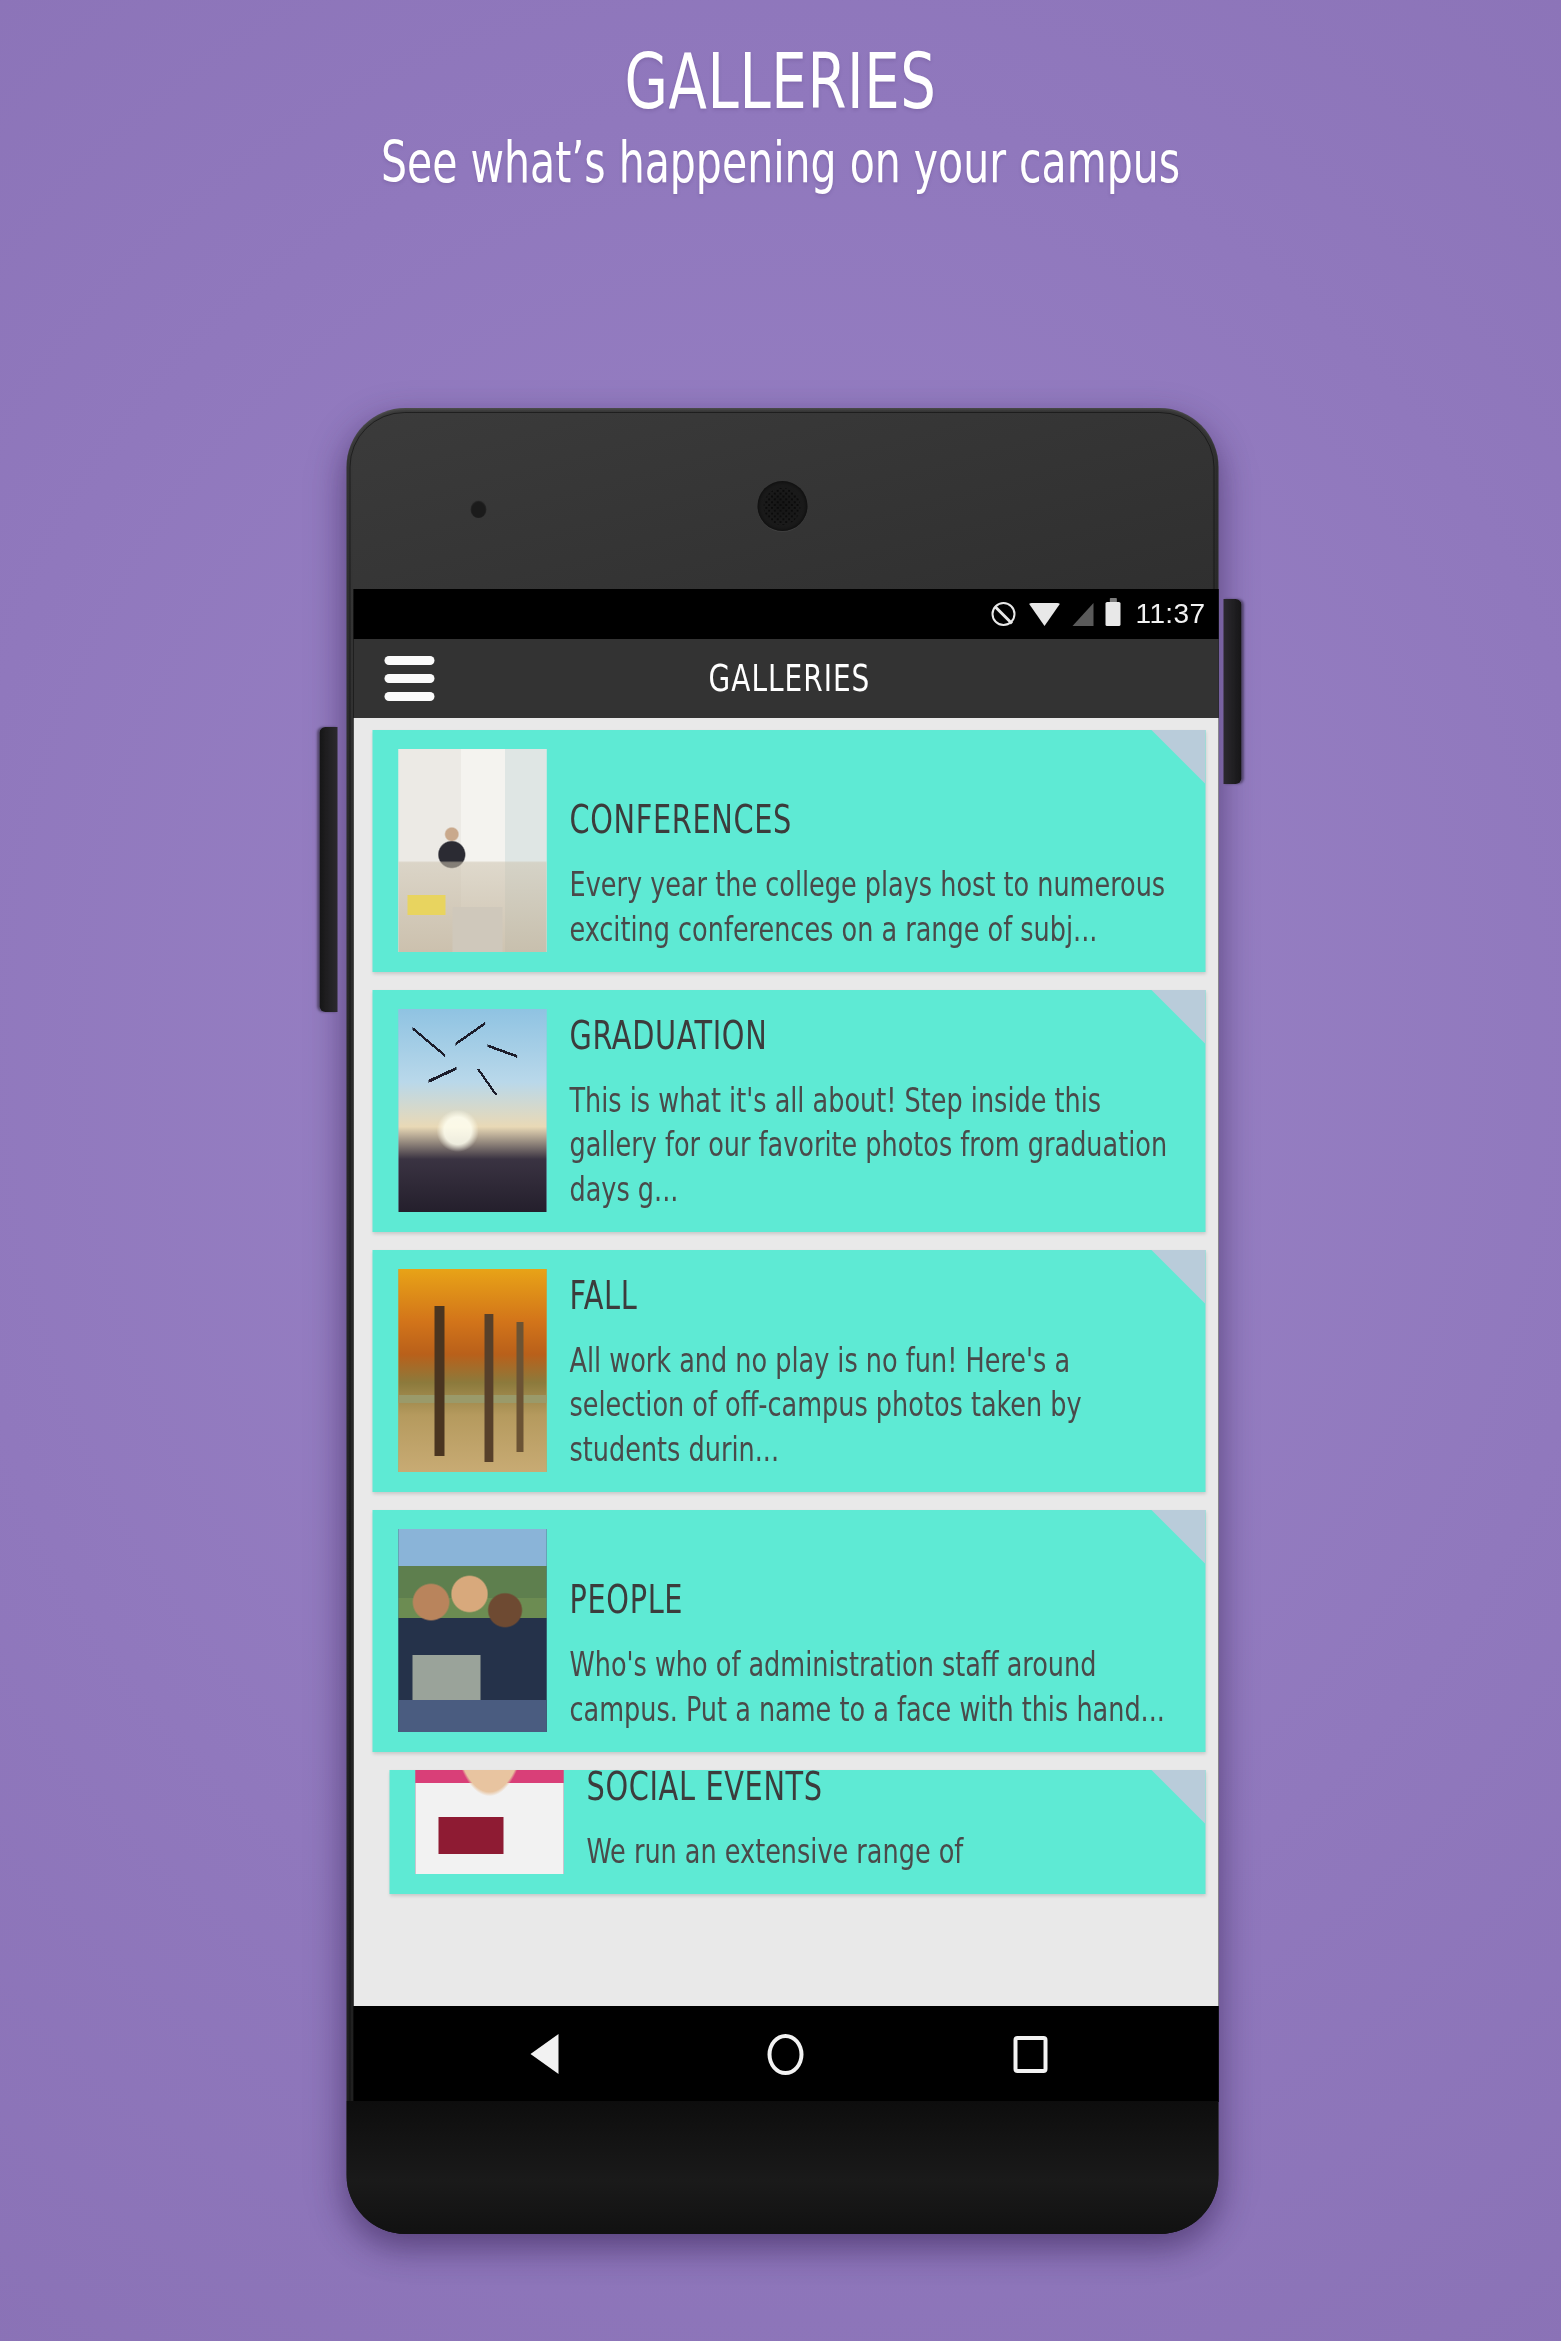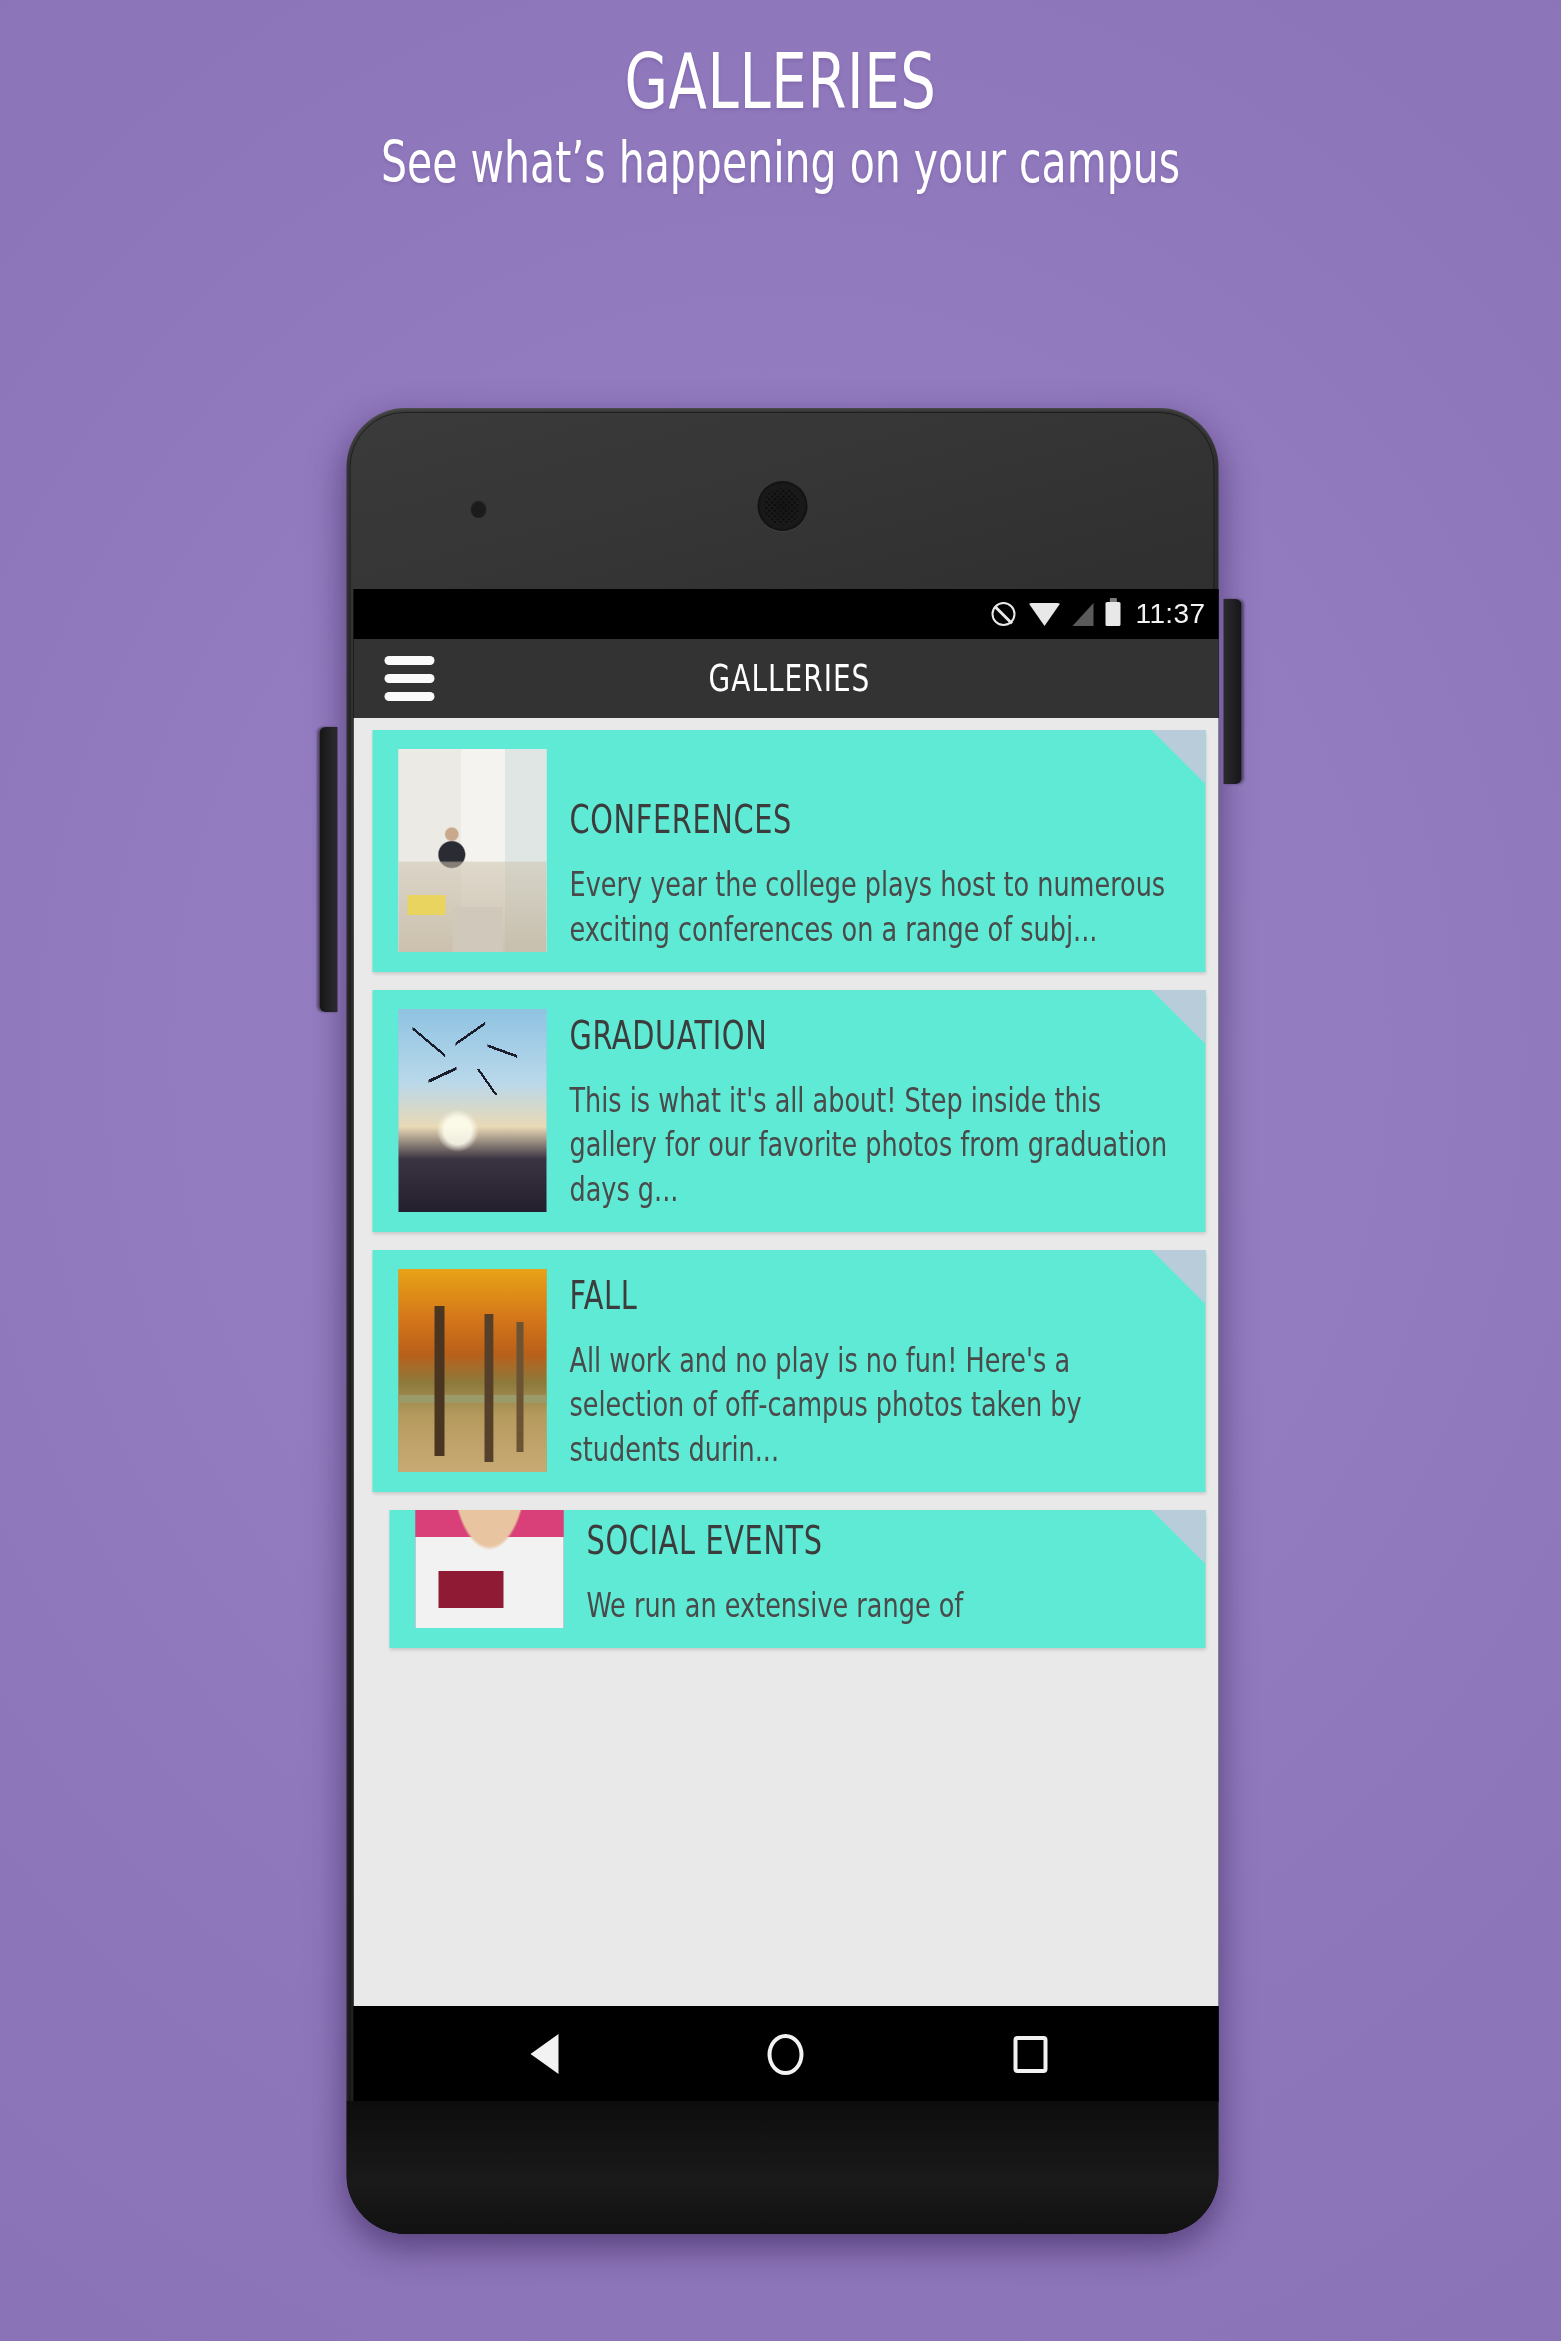--- a/index.html
+++ b/index.html
@@ -364,21 +364,21 @@
   }
   .thumb-social::after {
     content:"";
     display:block; width:100%; height:100%;
     background:
       radial-gradient(ellipse at 50% 22%, #e8c4a0 0 34%, transparent 36%),
       radial-gradient(ellipse at 50% 14%, #c98d8d 0 12%, transparent 14%),
       linear-gradient(to bottom, transparent 0 72%, #8e1b33 72% 90%, transparent 90%) 28% 0/44% 100% no-repeat;
   }
 
-  .card-partial { height: 138px; margin-left: 36px; }
+  .card-partial { height: 124px; margin-left: 36px; }
   .card-partial .card-thumb { height: 203px; }
 
   
   .navbar {
     height: 96px;
     background: #000;
     display: flex;
     align-items: center;
     justify-content: space-around;
     padding: 0 73px;
@@ -478,20 +478,28 @@
 
         <div class="card">
           <div class="card-corner"></div>
           <div class="card-thumb thumb-fall"></div>
           <div class="card-text">
             <div class="card-title">FALL</div>
             <div class="card-desc">All work and no play is no fun! Here's a selection of off-campus photos taken by students durin...</div>
           </div>
         </div>
 
+        <div class="card">
+          <div class="card-corner"></div>
+          <div class="card-thumb thumb-people"></div>
+          <div class="card-text">
+            <div class="card-title">PEOPLE</div>
+            <div class="card-desc">Who's who of administration staff around campus.  Put a name to a face with this hand...</div>
+          </div>
+        </div>
 
         <div class="card card-partial">
           <div class="card-corner"></div>
           <div class="card-thumb thumb-social"></div>
           <div class="card-text">
             <div class="card-title">SOCIAL EVENTS</div>
             <div class="card-desc">We run an extensive range of</div>
           </div>
         </div>
 

